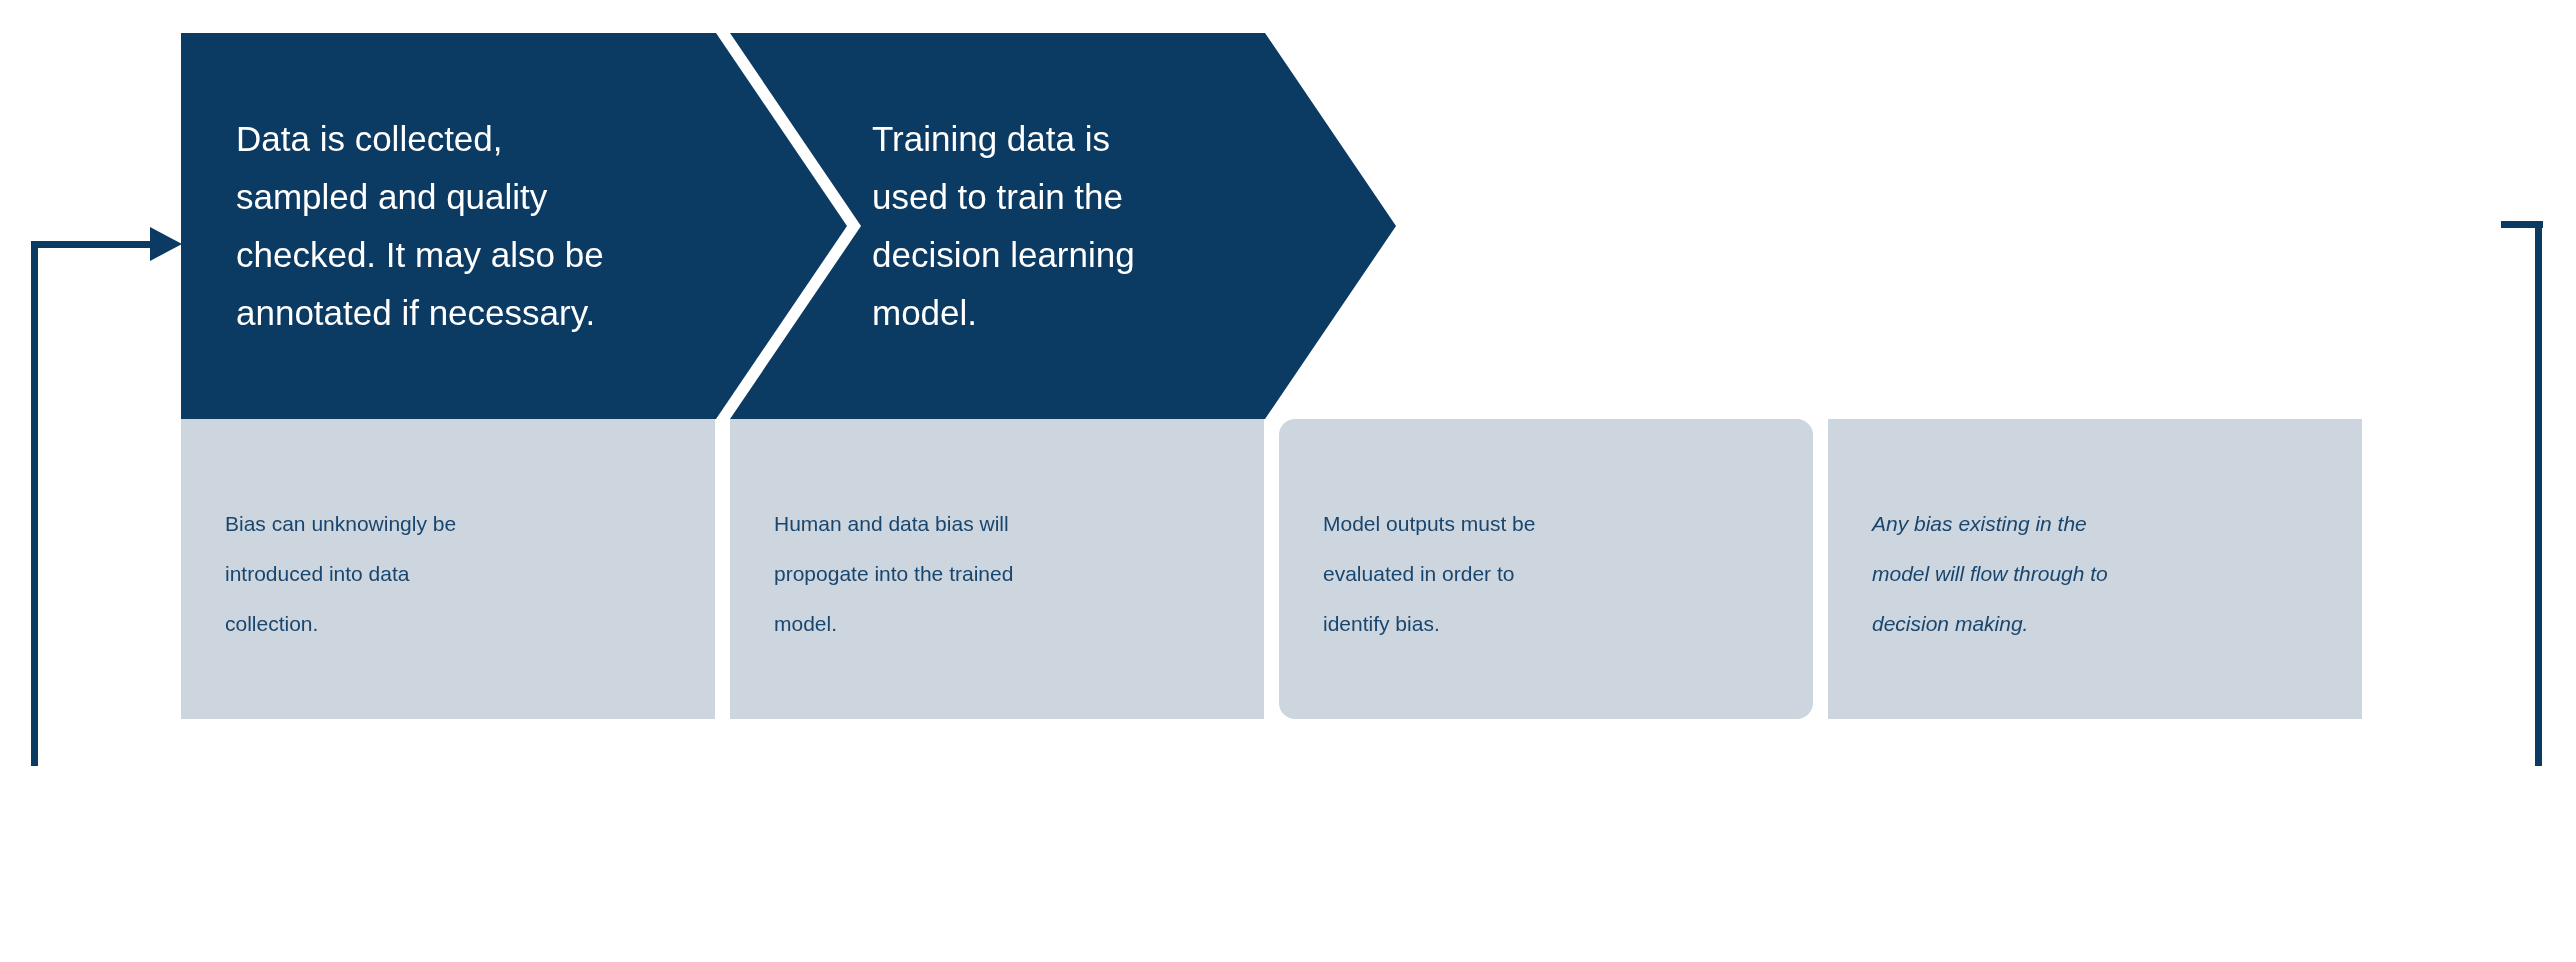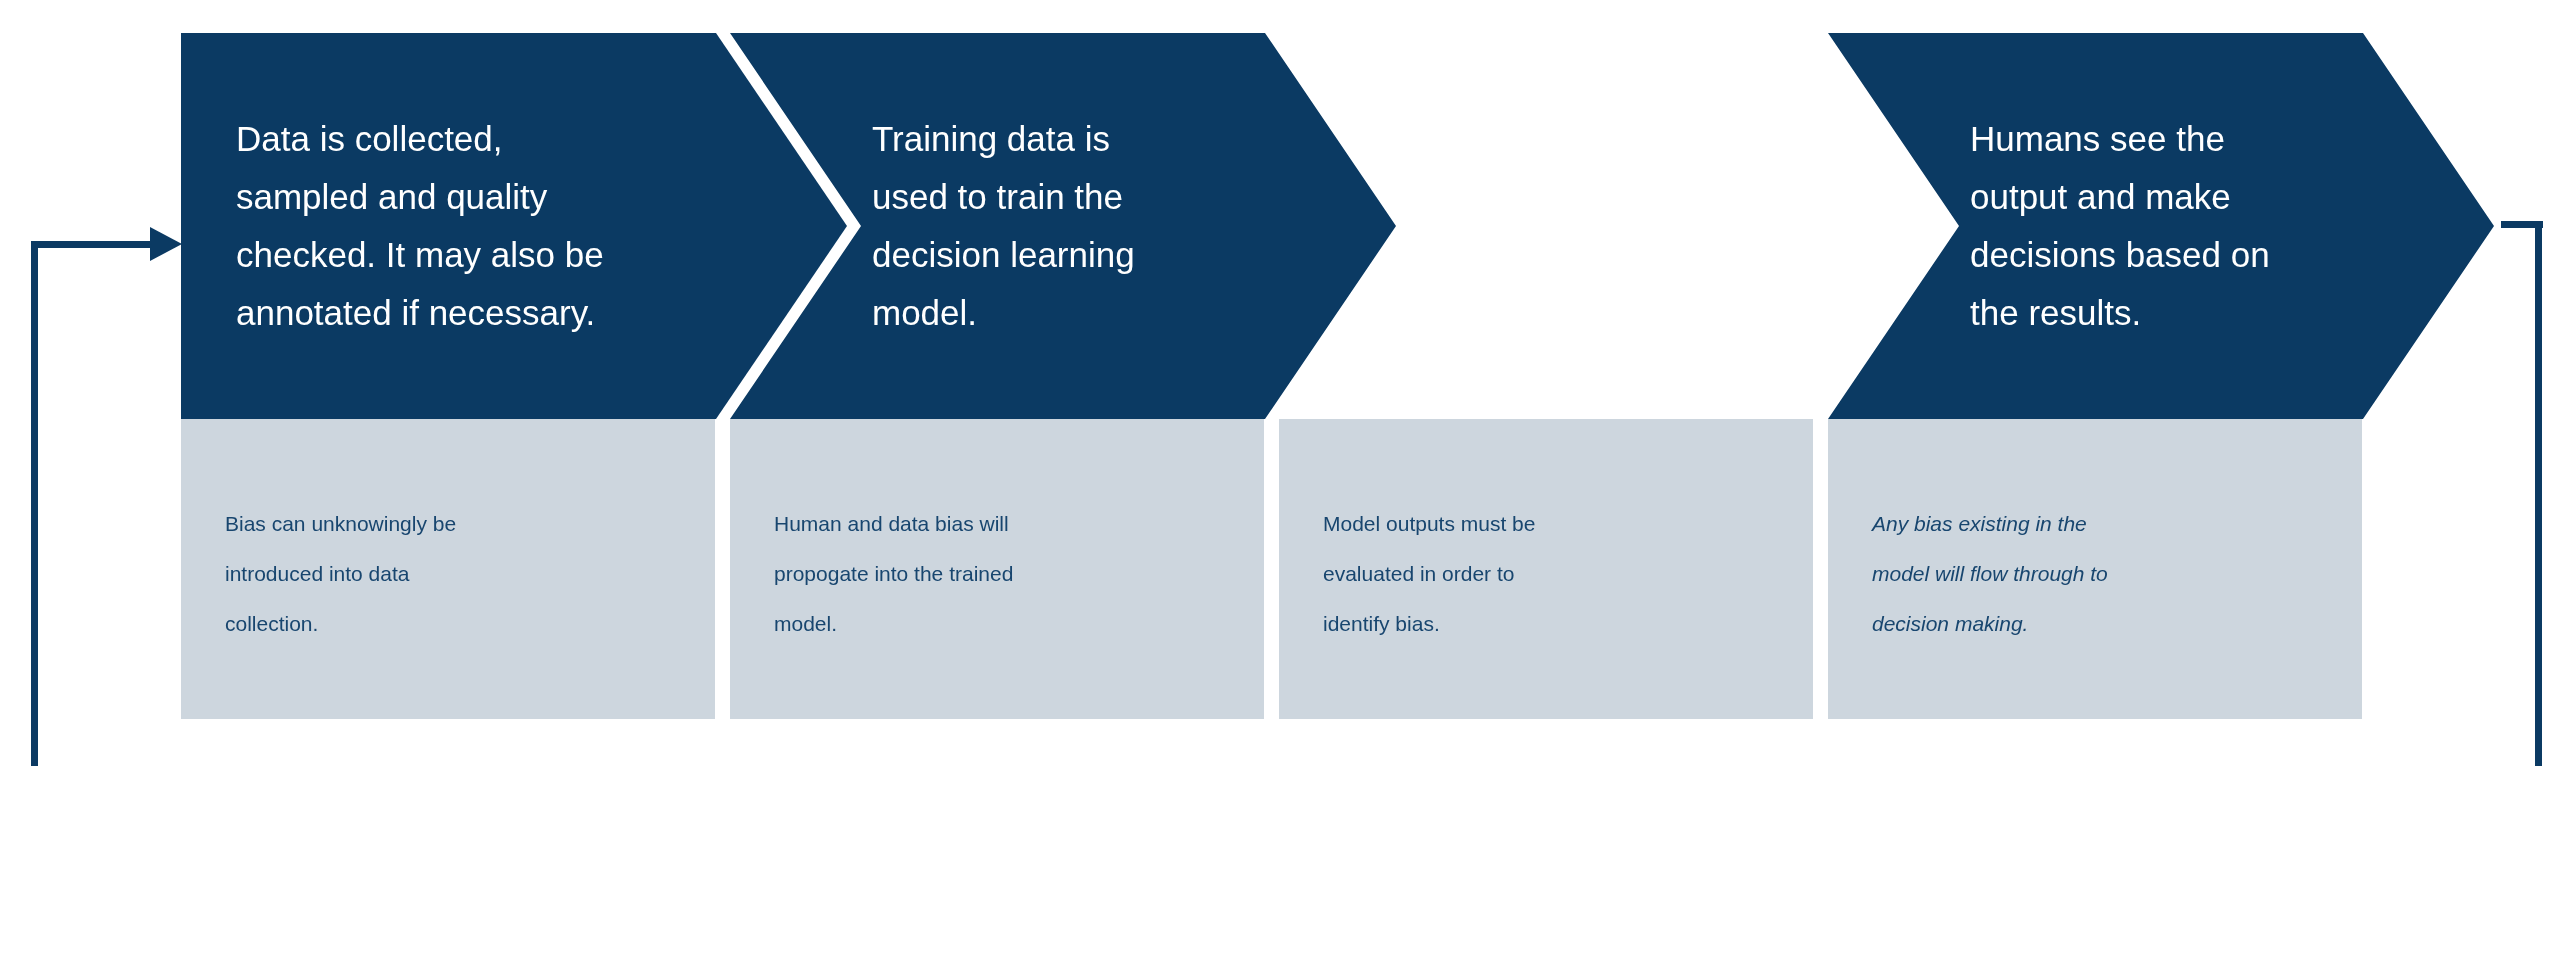--- a/index.html
+++ b/index.html
@@ -61,21 +61,21 @@
   }
   .biasbox p {
     margin: 0;
     color: #18466f;
     font-size: 21px;
     line-height: 50px;
     white-space: pre-line;
   }
   #bias1 { left: 181px;  }
   #bias2 { left: 730px; }
-  #bias3 { left: 1279px; }
+  #bias3 { left: 1279px; border-radius: 16px; }
   #bias4 { left: 1828px; font-style: italic; }
 
   
   .line {
     position: absolute;
     background: #0b3a63;
   }
   #fl-right-stub { left: 2501px; top: 221px;  width: 42px;   height: 7.3px; }
   #fl-right-vert { left: 2535px; top: 221px;  width: 7.3px;   height: 674px; }
   #fl-bottom     { left: 31px;   top: 888px; width: 2512px; height: 7.3px; }
@@ -139,26 +139,20 @@
 propogate into the trained
 model.</p>
   </div>
 
   <div class="biasbox" id="bias3">
     <p>Model outputs must be
 evaluated in order to
 identify bias.</p>
   </div>
 
-  <div class="chevron notched" id="chev4">
-    <p>Humans see the
-output and make
-decisions based on
-the results.</p>
-  </div>
   <div class="biasbox" id="bias4">
     <p>Any bias existing in the
 model will flow through to
 decision making.</p>
   </div>
 
   <div class="line" id="fl-right-stub"></div>
   <div class="line" id="fl-right-vert"></div>
   <div class="line" id="fl-bottom"></div>
   <div class="line" id="fl-left-vert"></div>

